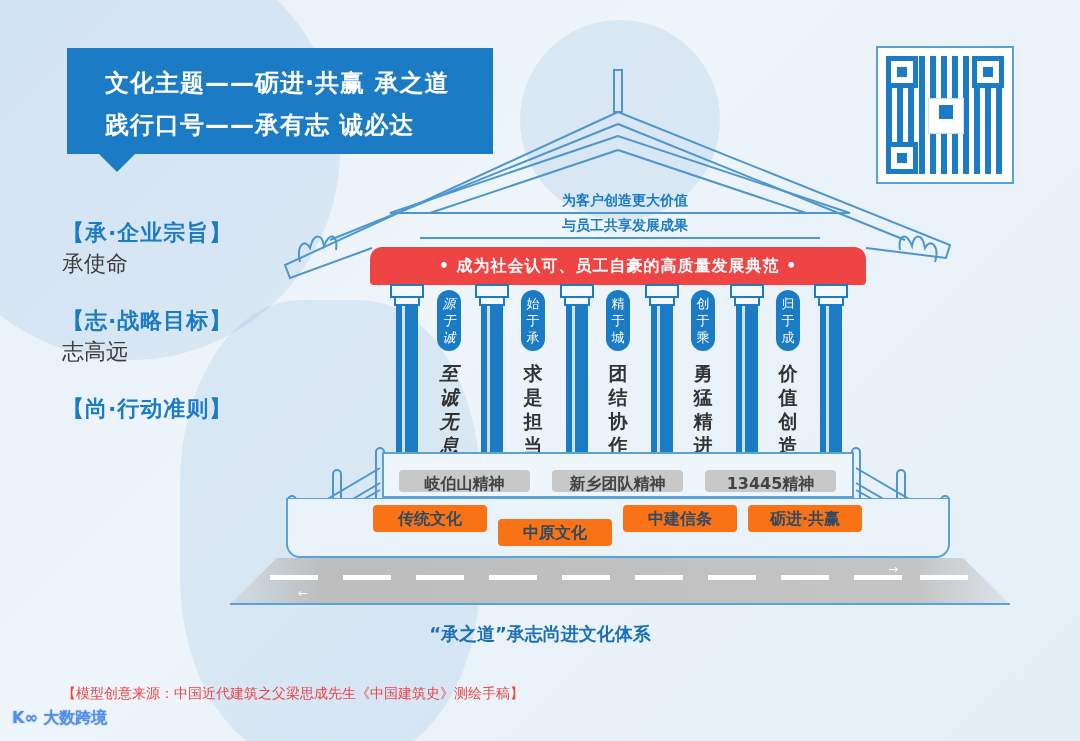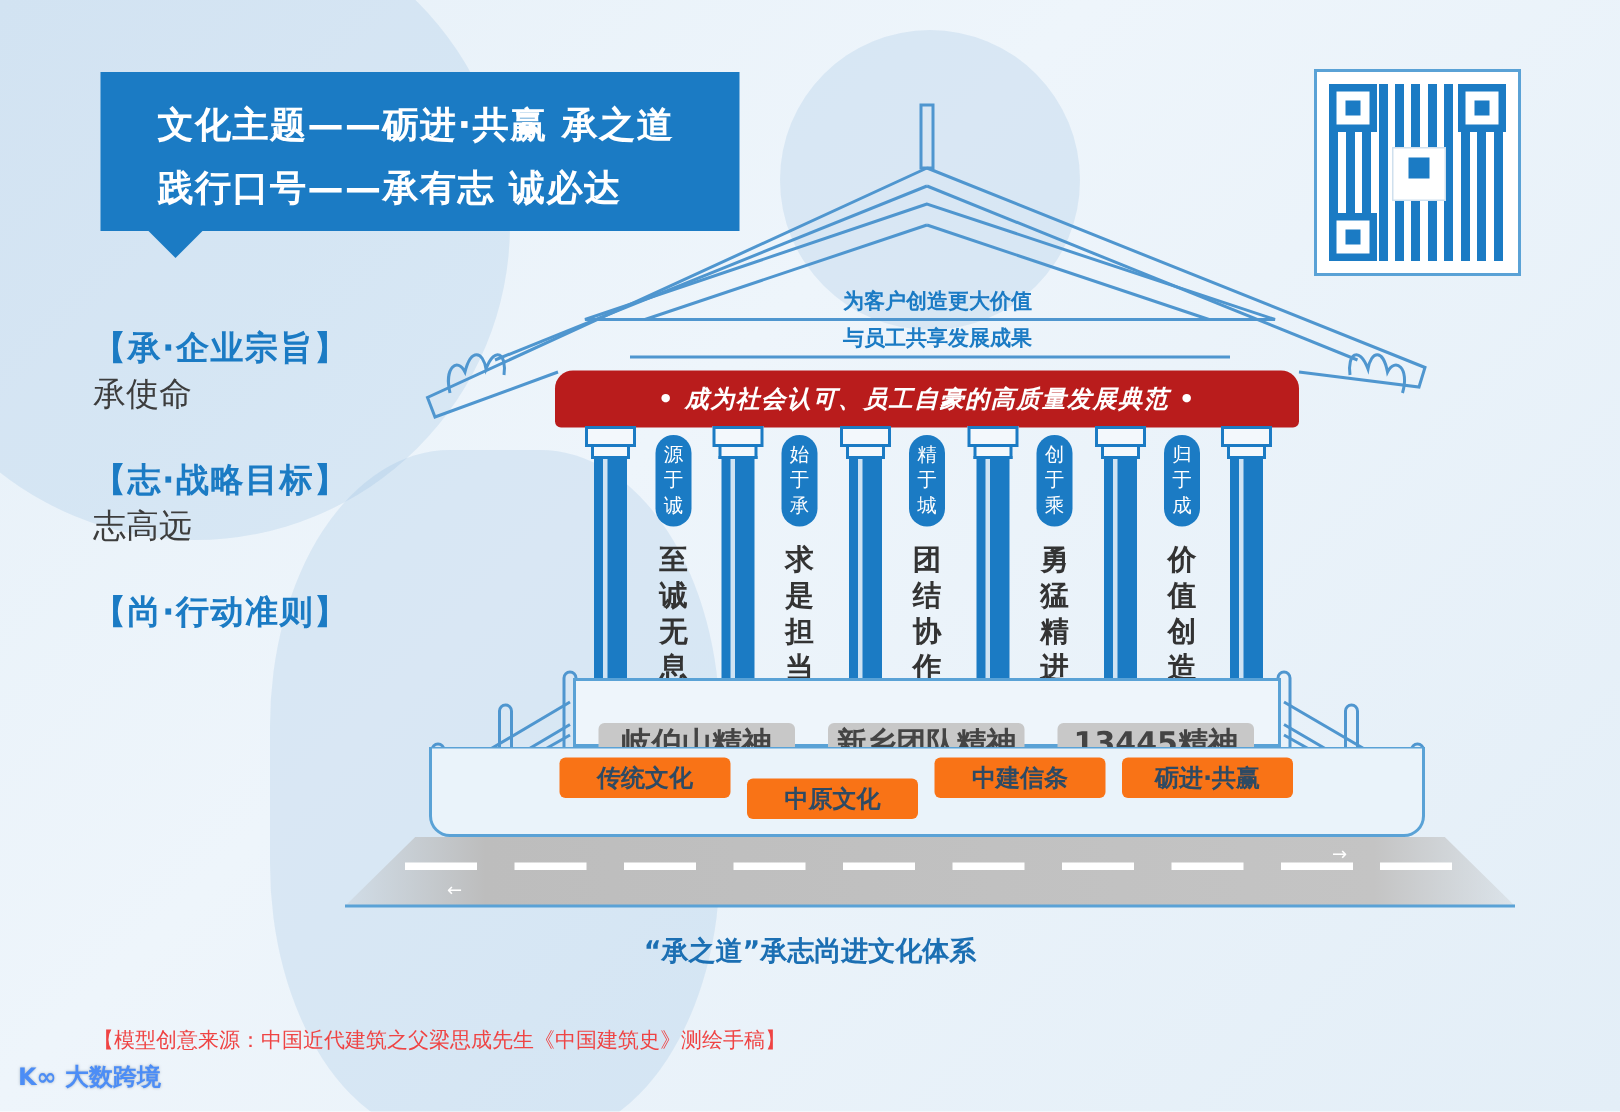--- a/index.html
+++ b/index.html
@@ -37,41 +37,41 @@
       repeating-linear-gradient(0deg, rgba(255,255,255,0.7) 0 5px, transparent 5px 9px);
   }
   .qr-finder { position: absolute; width: 32px; height: 32px; border: 5px solid #1b7bc4; background: #fff; }
   .qr-finder::after { content: ""; position: absolute; left: 6px; top: 6px; width: 10px; height: 10px; background: #1b7bc4; }
   .qr-logo { position: absolute; left: 42px; top: 42px; width: 36px; height: 36px; background: #fff; border: 1px solid #cfe0ee; }
   .qr-logo::after { content: ""; position: absolute; left: 10px; top: 6px; width: 14px; height: 14px; background: #1b7bc4; }
 
   .roof-text { position: absolute; left: 480px; width: 290px; text-align: center; color: #1b7bc4; font-weight: bold; font-size: 14px; }
   .banner {
     position: absolute; left: 370px; top: 247px; width: 496px; height: 38px;
-    background: #b91c1c; border-radius: 12px 12px 4px 4px;
-    color: #fff; font-weight: bold; font-size: 16px; line-height: 38px; text-align: center; letter-spacing: 1px; font-style: italic;
+    background: #ef4444; border-radius: 12px 12px 4px 4px;
+    color: #fff; font-weight: bold; font-size: 16px; line-height: 38px; text-align: center; letter-spacing: 1px;
   }
   .column { position: absolute; top: 284px; width: 34px; height: 170px; }
   .cap { position: absolute; left: 0; top: 0; width: 34px; height: 14px; border: 2px solid #1b7bc4; background: #f3f8fc; }
   .cap2 { position: absolute; left: 4px; top: 14px; width: 26px; height: 8px; border: 2px solid #1b7bc4; border-top: none; background: #f3f8fc; }
   .shaft { position: absolute; left: 6px; top: 22px; width: 22px; height: 148px; background: #1b7bc4; }
   .shaft::before { content: ""; position: absolute; left: 6px; top: 0; width: 3px; height: 148px; background: #cfe3f3; }
   .virtue { position: absolute; top: 290px; width: 30px; text-align: center; }
   .pill {
     display: block; width: 24px; margin: 0 auto; background: #1b7bc4; color: #fff; border-radius: 12px;
     font-size: 13px; line-height: 17px; padding: 5px 0; word-break: break-all;
   }
   .vtext { display: block; margin-top: 10px; color: #333; font-weight: bold; font-size: 19px; line-height: 24px; word-break: break-all; width: 22px; margin-left: auto; margin-right: auto; }
   .platform-top {
     position: absolute; left: 382px; top: 452px; width: 472px; height: 46px;
     background: #eef5fb; border: 2px solid #5aa2d6;
   }
   .gray-tag {
-    position: absolute; top: 482px; height: 22px; background: #c8c8c8; border-radius: 4px;
-    color: #444; font-weight: bold; font-size: 20px; line-height: 27px; text-align: center;
+    position: absolute; top: 470px; height: 22px; background: #c8c8c8; border-radius: 4px;
+    color: #444; font-weight: bold; font-size: 16px; line-height: 27px; text-align: center;
   }
   .platform-base {
     position: absolute; left: 286px; top: 498px; width: 664px; height: 60px;
     background: #eaf3fa; border: 2px solid #5aa2d6; border-top: 1px solid #5aa2d6; border-radius: 0 0 14px 14px;
   }
   .blue-tag {
     position: absolute; top: 505px; height: 27px; background: #f97316; border-radius: 4px;
     color: #2e4a63; font-weight: bold; font-size: 16px; line-height: 27px; text-align: center;
   }
   .road {
@@ -180,21 +180,21 @@
     <div class="cap"></div>
     <div class="cap2"></div>
     <div class="shaft"></div>
   </div>
 <div class="column" style="left:814px;">
     <div class="cap"></div>
     <div class="cap2"></div>
     <div class="shaft"></div>
   </div>
 
-<div class="virtue" style="left:434px;">
+<div class="virtue" style="left:434px;font-style:italic;">
   <span class="pill">源于诚</span>
   <span class="vtext">至诚无息</span>
 </div>
 <div class="virtue" style="left:518px;">
   <span class="pill">始于承</span>
   <span class="vtext">求是担当</span>
 </div>
 <div class="virtue" style="left:603px;">
   <span class="pill">精于城</span>
   <span class="vtext">团结协作</span>

